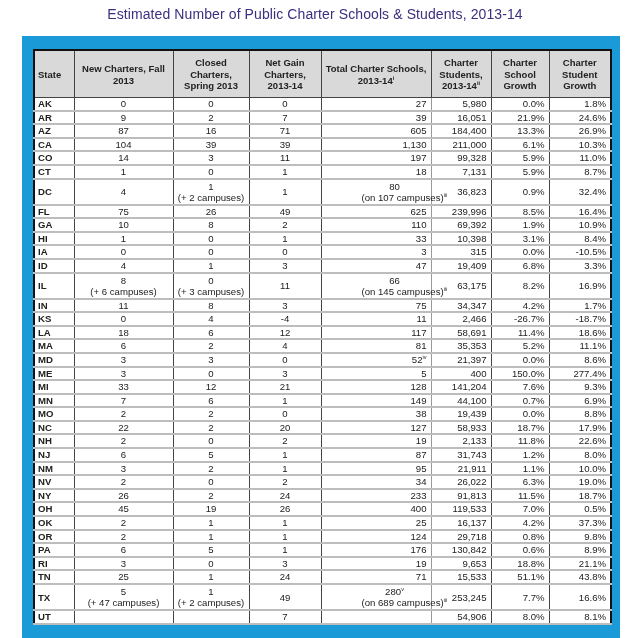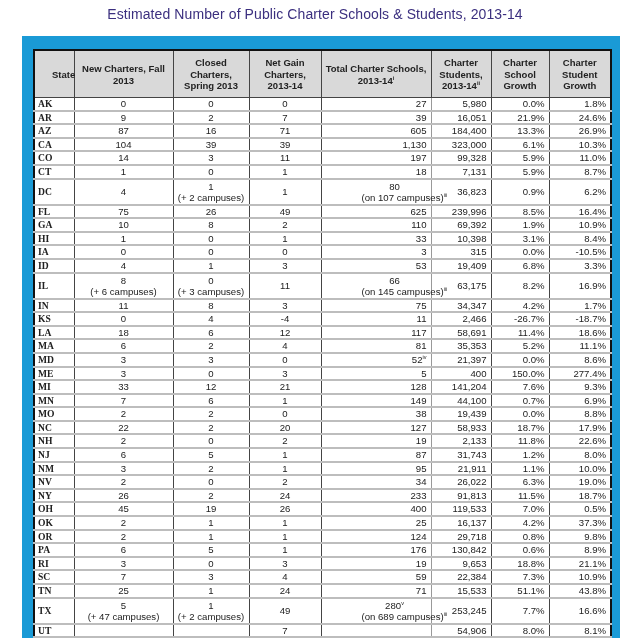--- a/index.html
+++ b/index.html
@@ -1,23 +1,23 @@
 <!DOCTYPE html>
 <html><head>
 <meta charset="utf-8">
 <style>
   html,body{margin:0;padding:0;background:#ffffff;}
   body{width:630px;height:638px;position:relative;overflow:hidden;font-family:"Liberation Sans",sans-serif;}
   .title{position:absolute;top:6px;left:0;width:630px;text-align:center;color:#3b2f7f;font-size:14px;letter-spacing:0.1px;}
   .frame{position:absolute;left:22px;top:36px;width:598px;height:602px;background:#1a9ad6;}
   .tbl{position:absolute;left:11px;top:13px;width:577px;border-collapse:collapse;background:#fff;border:2px solid #111;font-size:9.6px;color:#222;table-layout:fixed;}
   .tbl th{background:#d9d9d9;font-weight:bold;font-size:9.5px;line-height:11.5px;color:#222;border:1px solid #444;padding:2px 2px 1px 2px;vertical-align:middle;text-align:center;height:43px;}
-  .tbl th.state-h{text-align:left;padding-left:17px;}
+  .tbl th.state-h{text-align:left;padding-left:3px;}
   .tbl td{border-left:1px solid #444;border-right:1px solid #444;border-bottom:2px solid #bdbdbd;padding:0 3px;height:11.6px;line-height:11.6px;text-align:center;white-space:nowrap;}
-  .tbl td.st{text-align:left;font-weight:bold;padding-left:3px;font-family:Liberation Serif, serif;}
+  .tbl td.st{text-align:left;font-weight:bold;padding-left:3px;}
   .tbl td.r{text-align:right;padding-right:4px;}
   .tbl td.tot{border-right:1px solid #999;padding-left:40px;}
   .tbl tr.dbl td{height:24px;line-height:11px;}
   .sub{display:block;}
   sup{font-size:5.5px;vertical-align:top;line-height:6px;}
 </style>
 </head>
 <body>
 
 <div class="title">Estimated Number of Public Charter Schools &amp; Students, 2013-14</div>
@@ -100,21 +100,21 @@
           <td>
             <span class="sub">104</span>
           </td>
           <td>
             <span class="sub">39</span>
           </td>
           <td>39</td>
           <td class="tot r">
             <span class="sub"><span>1,130</span></span>
           </td>
-          <td class="r">323,000</td>
+          <td class="r">211,000</td>
           <td class="r">6.1%</td>
           <td class="r">10.3%</td>
         </tr>
         <tr>
           <td class="st">CO</td>
           <td>
             <span class="sub">14</span>
           </td>
           <td>
             <span class="sub">3</span>
@@ -152,21 +152,21 @@
             <span class="sub">1</span>
             <span class="sub">(+ 2 campuses)</span>
           </td>
           <td>1</td>
           <td class="tot ">
             <span class="sub"><span>80</span></span>
             <span class="sub"><span>(on 107 campuses)</span><sup>iii</sup></span>
           </td>
           <td class="r">36,823</td>
           <td class="r">0.9%</td>
-          <td class="r">6.2%</td>
+          <td class="r">32.4%</td>
         </tr>
         <tr>
           <td class="st">FL</td>
           <td>
             <span class="sub">75</span>
           </td>
           <td>
             <span class="sub">26</span>
           </td>
           <td>49</td>
@@ -228,21 +228,21 @@
         <tr>
           <td class="st">ID</td>
           <td>
             <span class="sub">4</span>
           </td>
           <td>
             <span class="sub">1</span>
           </td>
           <td>3</td>
           <td class="tot r">
-            <span class="sub"><span>53</span></span>
+            <span class="sub"><span>47</span></span>
           </td>
           <td class="r">19,409</td>
           <td class="r">6.8%</td>
           <td class="r">3.3%</td>
         </tr>
         <tr class="dbl">
           <td class="st">IL</td>
           <td>
             <span class="sub">8</span>
             <span class="sub">(+ 6 campuses)</span>
@@ -572,36 +572,20 @@
           <td>
             <span class="sub">0</span>
           </td>
           <td>3</td>
           <td class="tot r">
             <span class="sub"><span>19</span></span>
           </td>
           <td class="r">9,653</td>
           <td class="r">18.8%</td>
           <td class="r">21.1%</td>
-        </tr>
-        <tr>
-          <td class="st">SC</td>
-          <td>
-            <span class="sub">7</span>
-          </td>
-          <td>
-            <span class="sub">3</span>
-          </td>
-          <td>4</td>
-          <td class="tot r">
-            <span class="sub"><span>59</span></span>
-          </td>
-          <td class="r">22,384</td>
-          <td class="r">7.3%</td>
-          <td class="r">10.9%</td>
         </tr>
         <tr>
           <td class="st">TN</td>
           <td>
             <span class="sub">25</span>
           </td>
           <td>
             <span class="sub">1</span>
           </td>
           <td>24</td>

